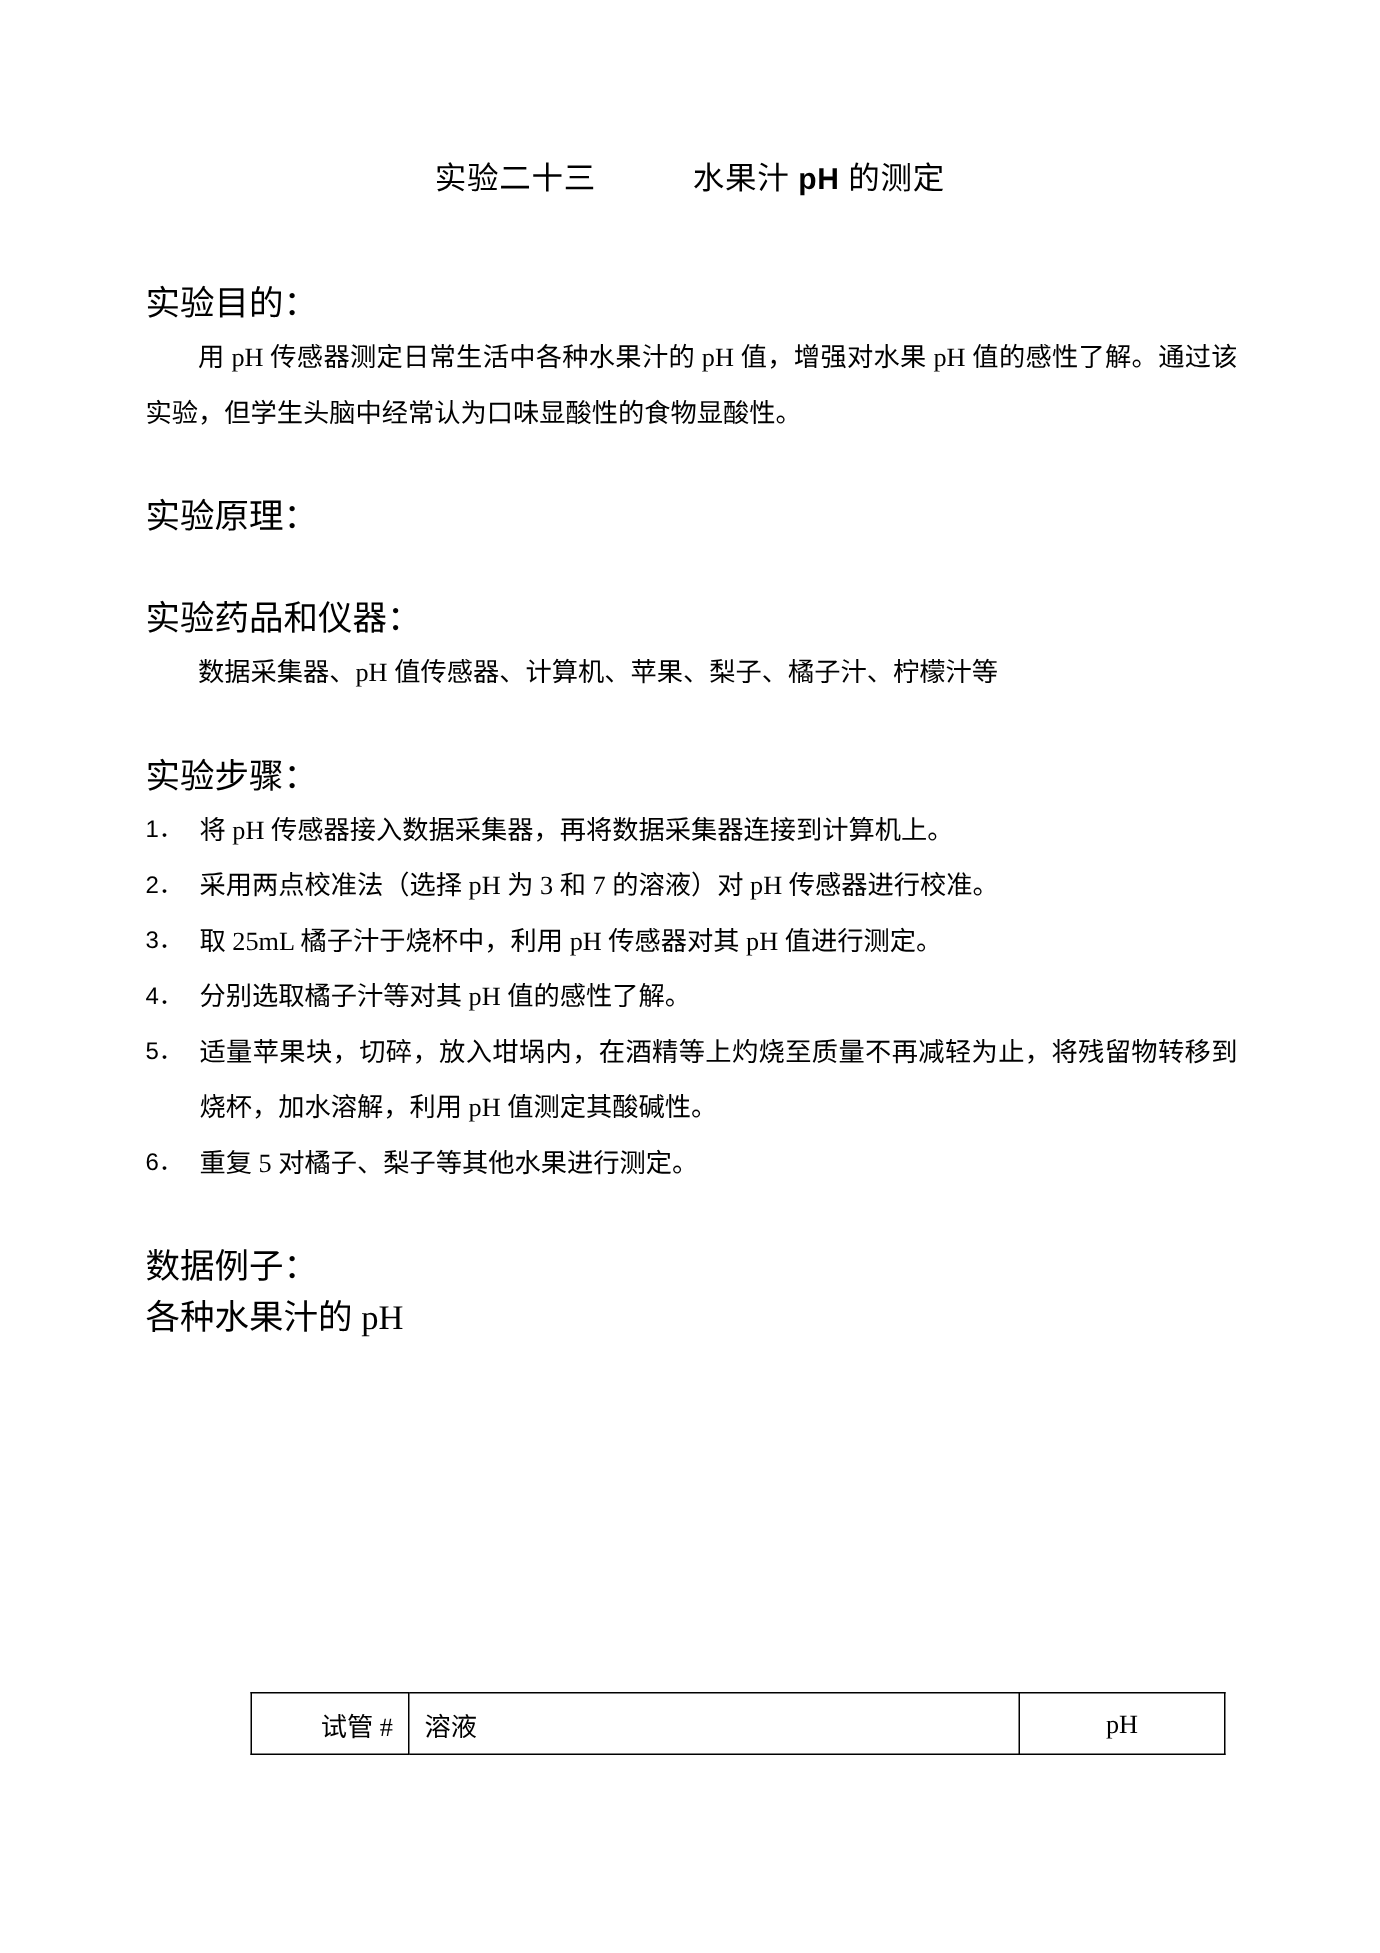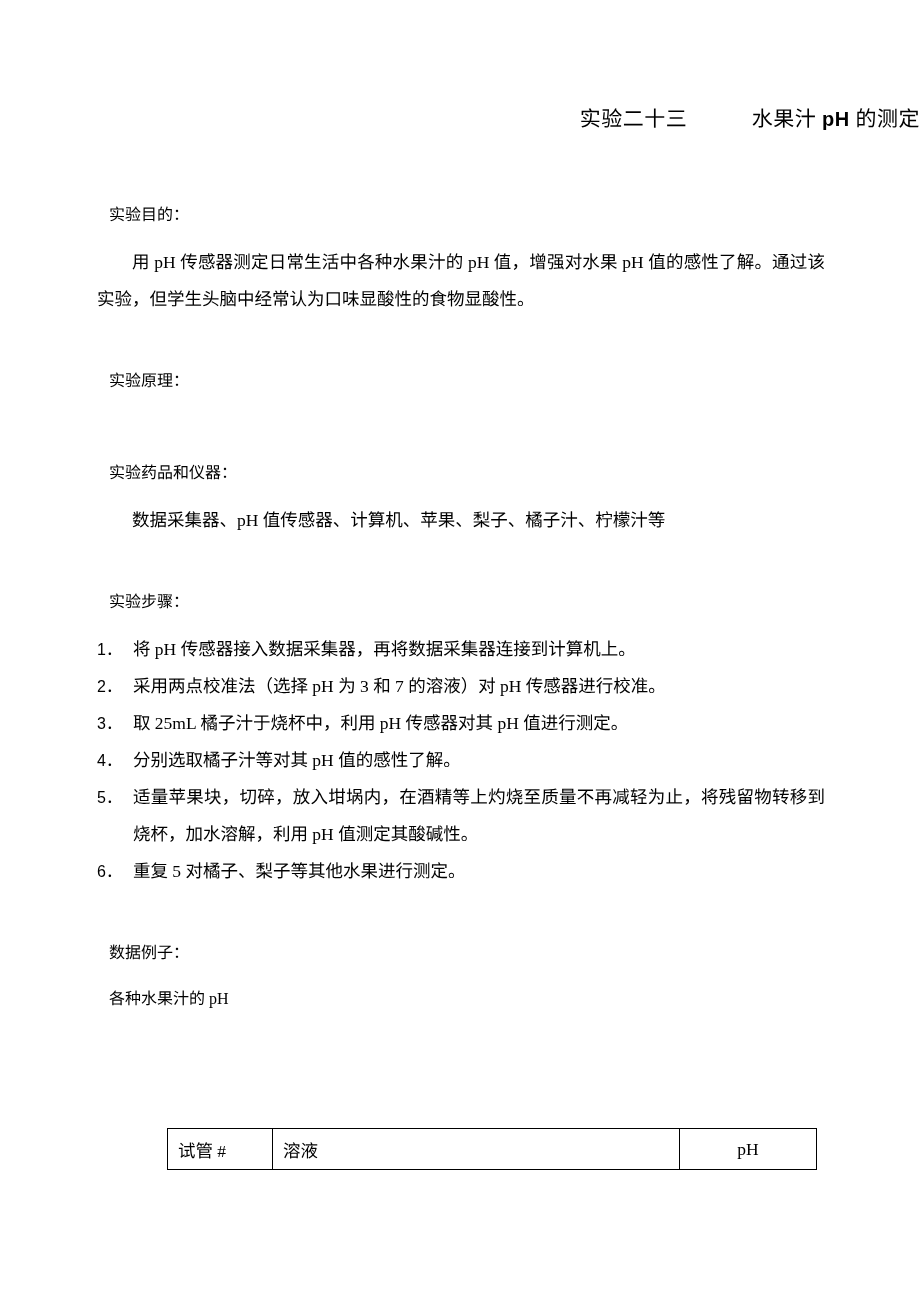--- a/index.html
+++ b/index.html
@@ -26,44 +26,44 @@
     background: #ffffff;
     overflow: hidden;
   }
 
   
   .doc-title {
     position: absolute;
     left: 0;
     top: 104px;
     width: 920px;
-    text-align: right;
+    text-align: center;
     font-size: 21px;
     line-height: 30px;
     letter-spacing: 0.5px;
     white-space: pre;
   }
   .doc-title .bold-latin {
     font-family: "Liberation Sans", "DejaVu Sans", sans-serif;
     font-weight: bold;
     font-size: 20px;
   }
 
   
   .content {
     position: absolute;
     left: 97px;
     top: 186px;
     width: 728px;
   }
 
   .section-heading {
-    font-size: 16px;
+    font-size: 23px;
     line-height: 34px;
-    margin: 12px;
+    margin: 0;
     white-space: nowrap;
   }
 
   p.body-par {
     font-size: 17.5px;
     line-height: 37px;
     margin: 0;
     text-align: justify;
     text-justify: inter-ideograph;
     text-indent: 2em;
@@ -107,21 +107,21 @@
     width: 586px;
     table-layout: fixed;
   }
   table.data-table td {
     border: 1.4px solid #000000;
     height: 40px;
     font-size: 17.5px;
     padding: 0 10px;
     vertical-align: middle;
   }
-  td.col-tube   { width: 84px;  text-align: left; }
+  td.col-tube   { width: 84px;  text-align: right; }
   td.col-sol    { width: 386px; text-align: left; padding-left: 38px; }
   td.col-ph     { width: 116px; text-align: center; }
 </style>
 </head>
 <body>
 
 <div class="page">
 
   <div class="doc-title"><span>实验二十三</span><span>　　　</span><span>水果汁 </span><span class="bold-latin">pH</span><span> 的测定</span></div>
 

